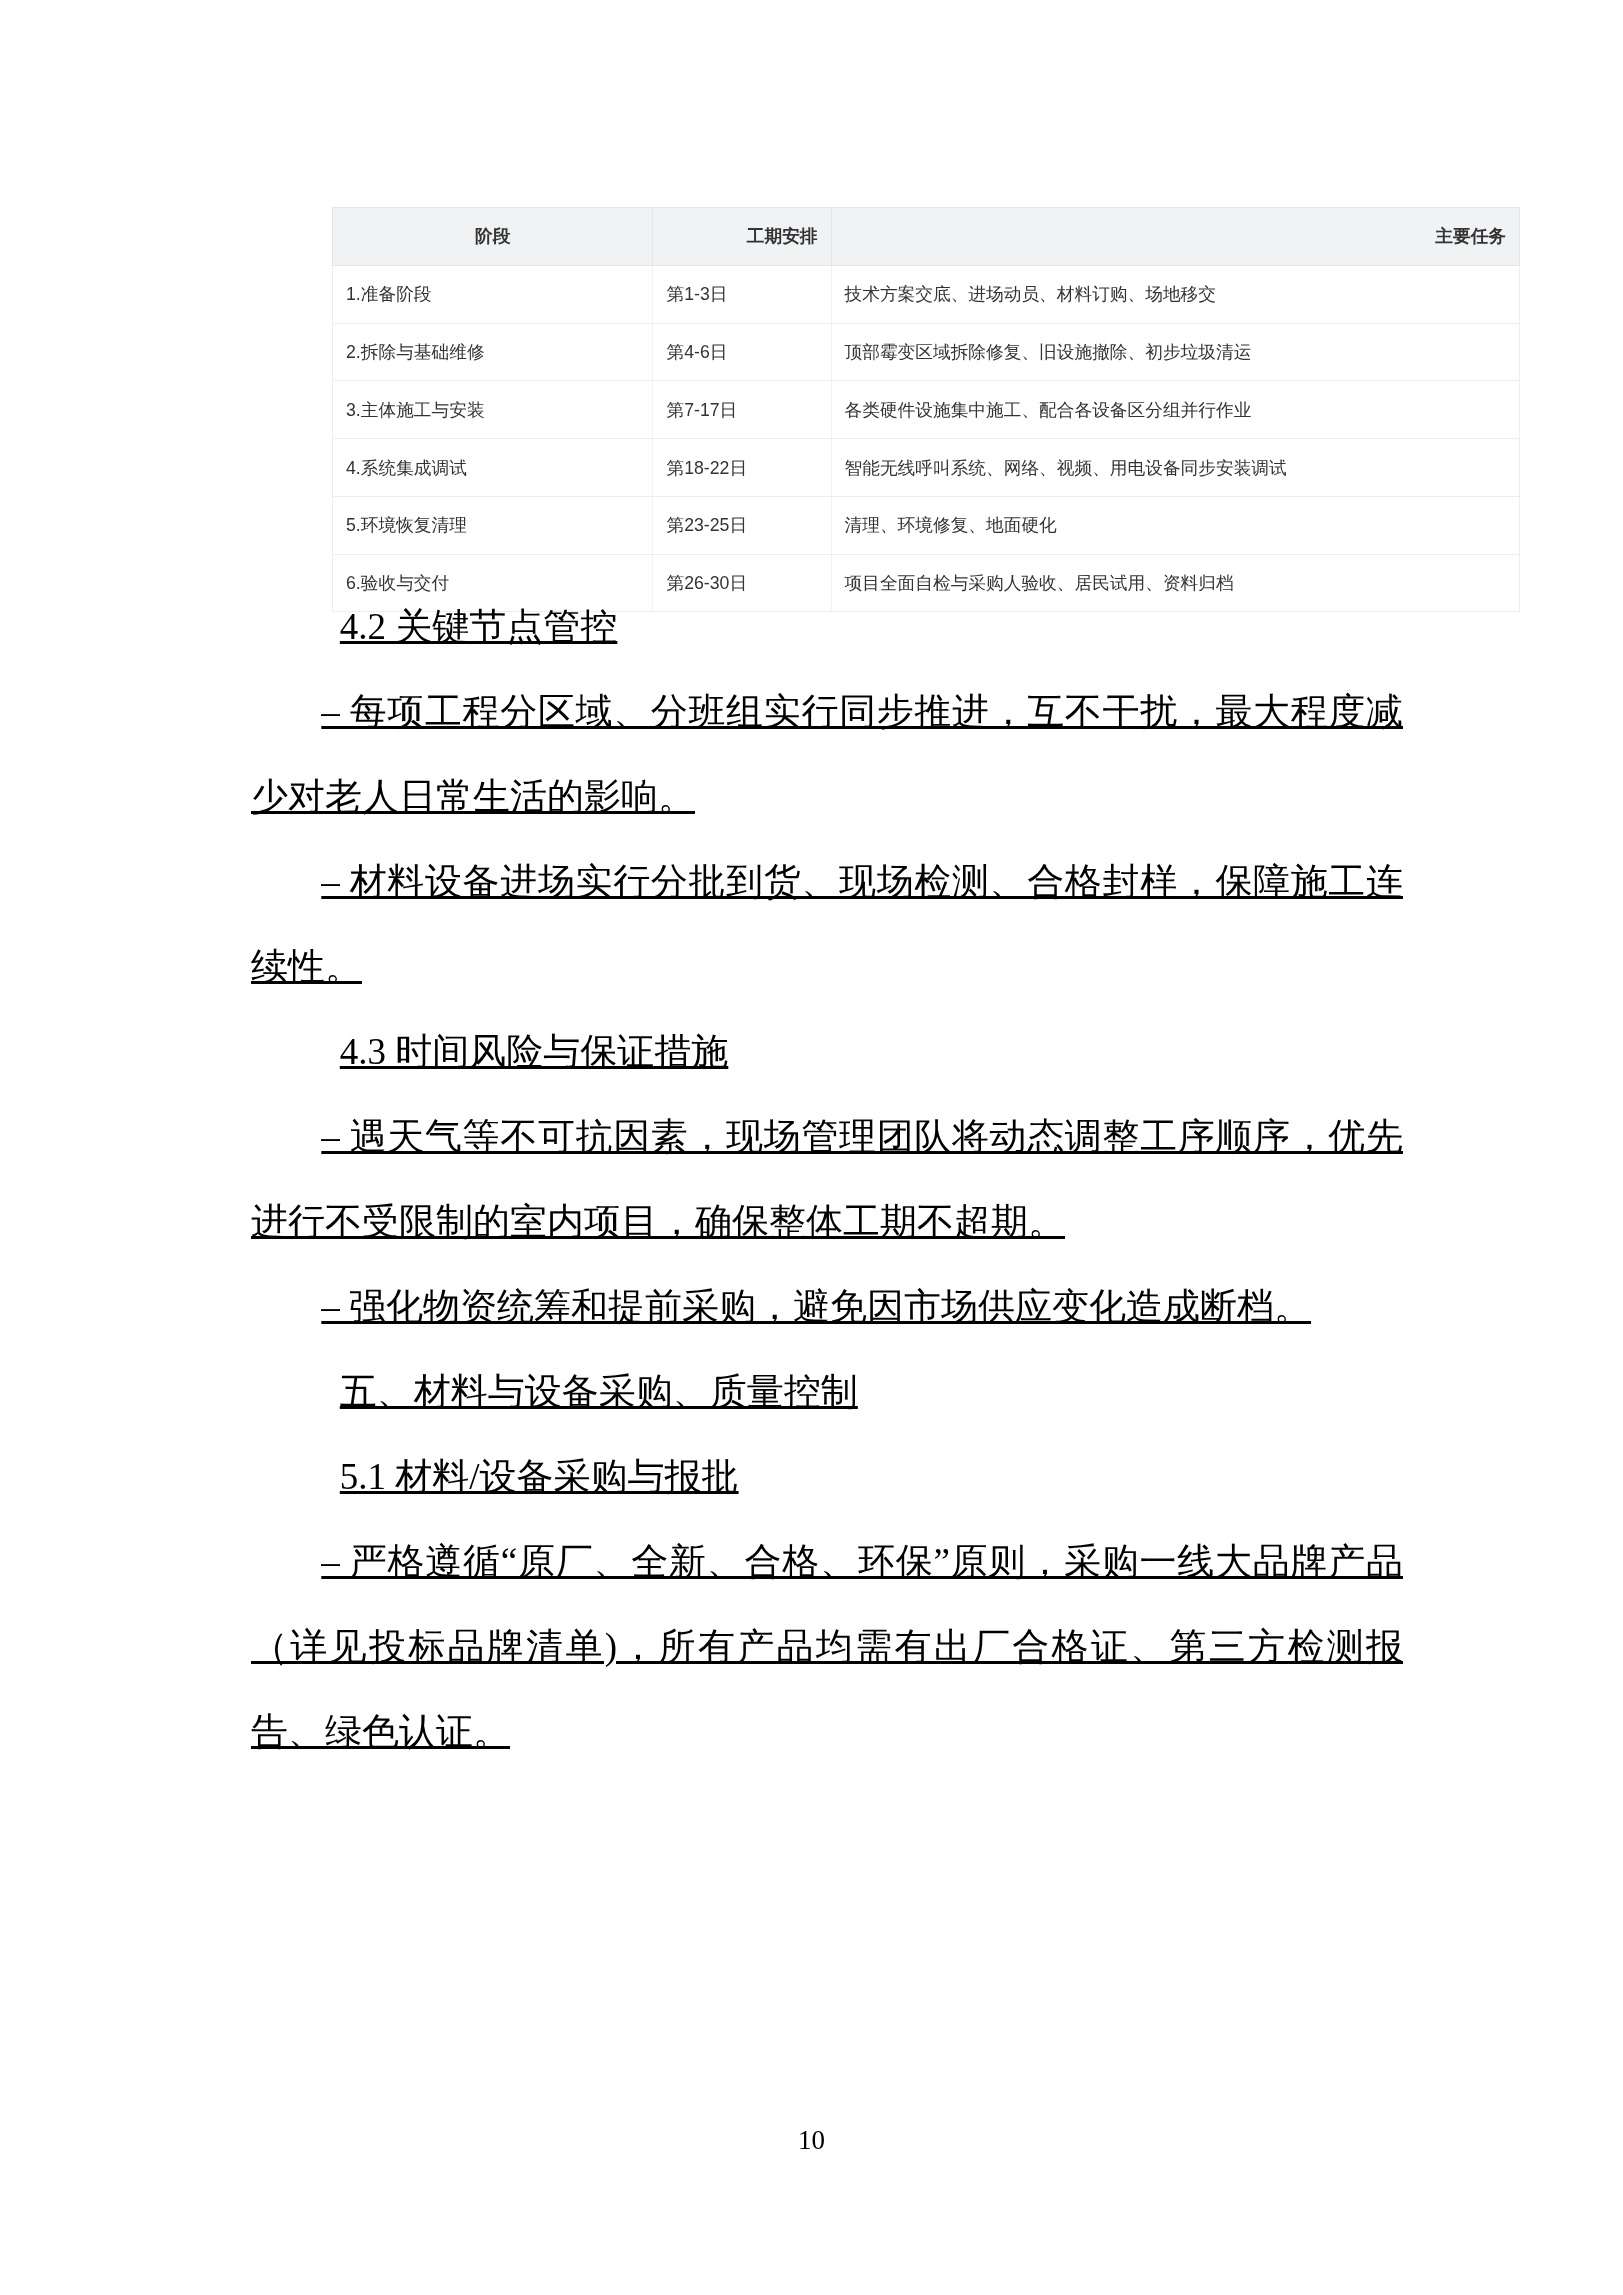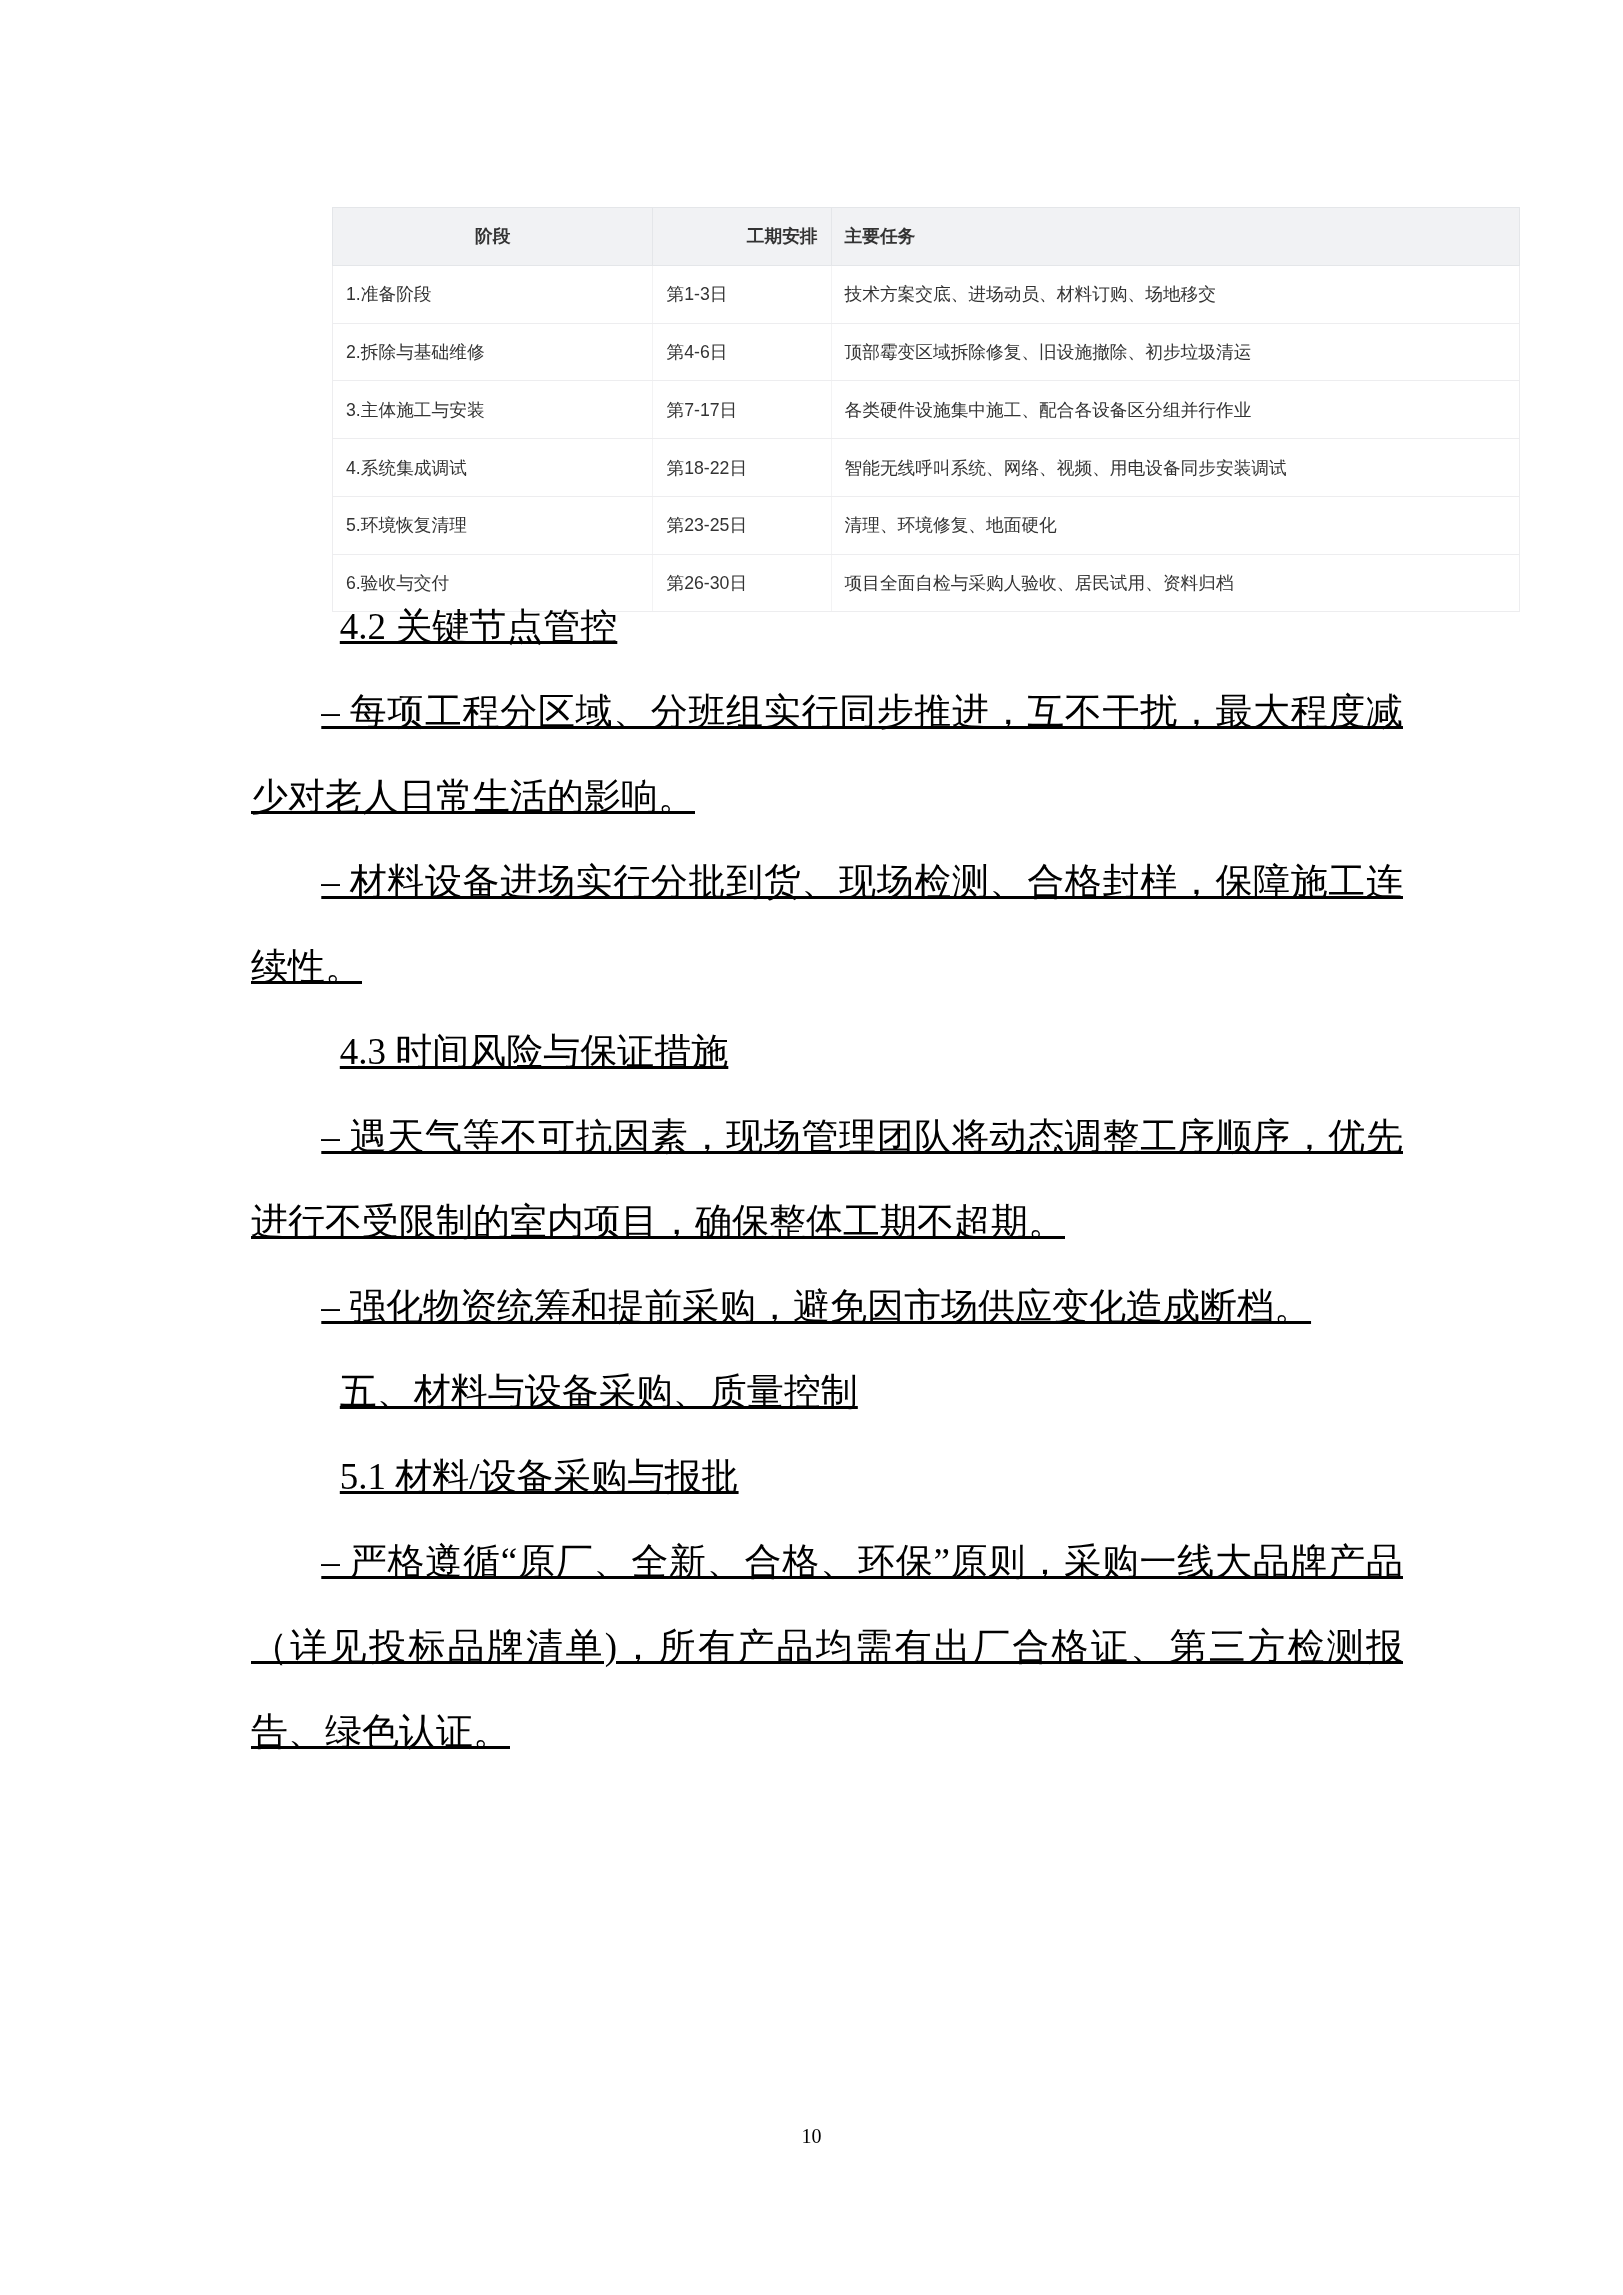--- a/index.html
+++ b/index.html
@@ -33,21 +33,21 @@
   .doc-table th {
     background: #f1f2f4;
     font-weight: bold;
     padding: 16.4px 13px;
     border: 0.7px solid #e4e6e9;
     color: #333333;
     white-space: nowrap;
   }
   .doc-table th.h-0 { text-align: center; }
   .doc-table th.h-1 { text-align: right; }
-  .doc-table th.h-2 { text-align: left; }
+  .doc-table th.h-2 { text-align: right; }
   .doc-table td {
     padding: 16.4px 13px;
     border: 0.7px solid #ededef;
     border-left: 0.7px solid #f3f3f4;
     border-right: 0.7px solid #f3f3f4;
     text-align: left;
     white-space: nowrap;
     overflow: hidden;
   }
   .doc-table tr td:first-child { border-left: 0.7px solid #ededef; }
@@ -68,21 +68,21 @@
   .para-heading { text-indent: 2.4em; text-align: left; }
   .para-body    { text-indent: 1.9em; }
 
   
   .page-number {
     position: absolute;
     left: 0;
     right: 0;
     top: 2125px;
     text-align: center;
-    font-size: 20px;
+    font-size: 27px;
     color: #000000;
   }
 </style>
 </head>
 <body>
 
 <div class="page">
 
   <table class="doc-table">
     <colgroup>

